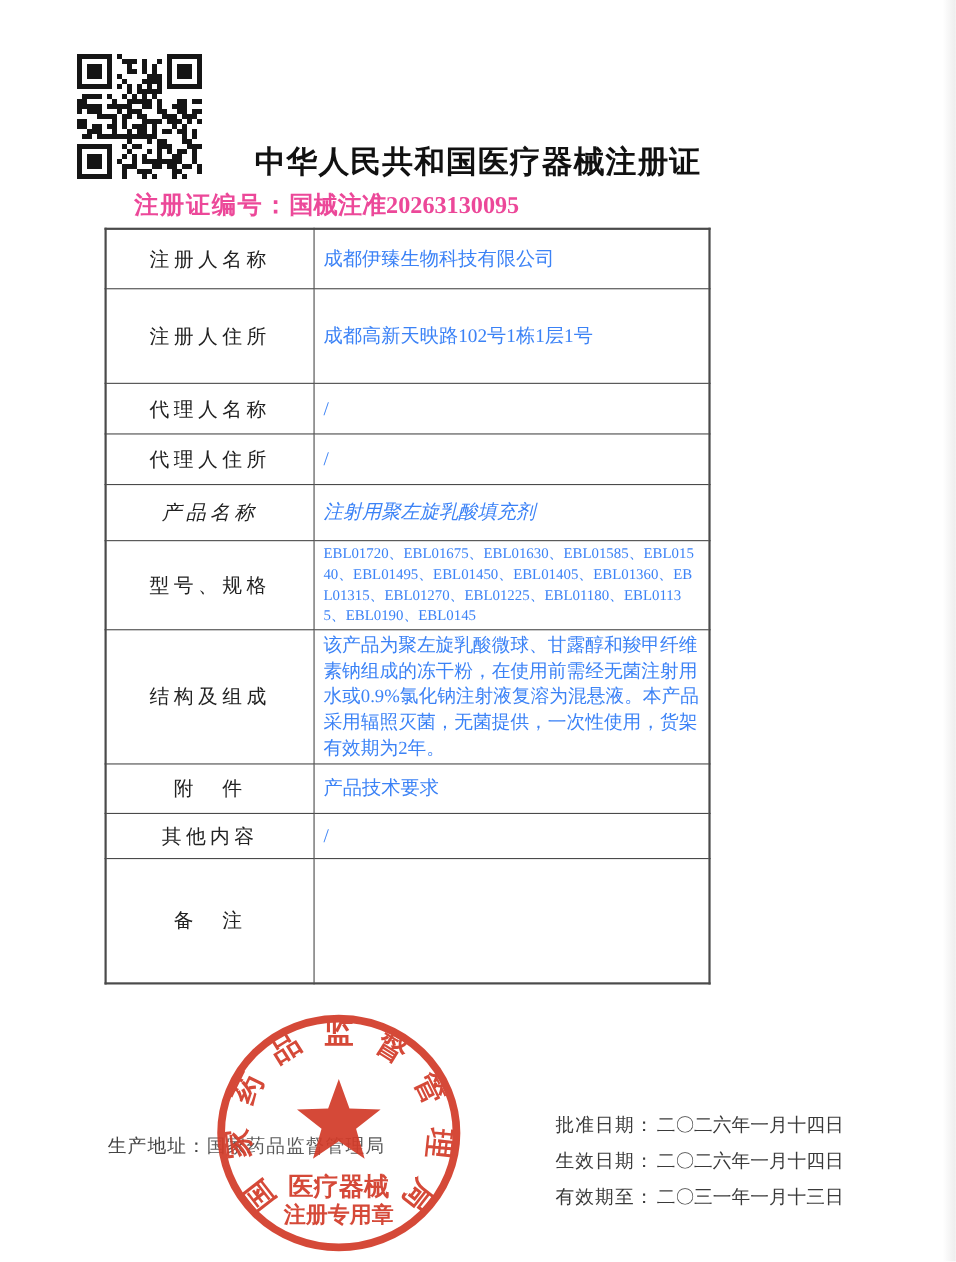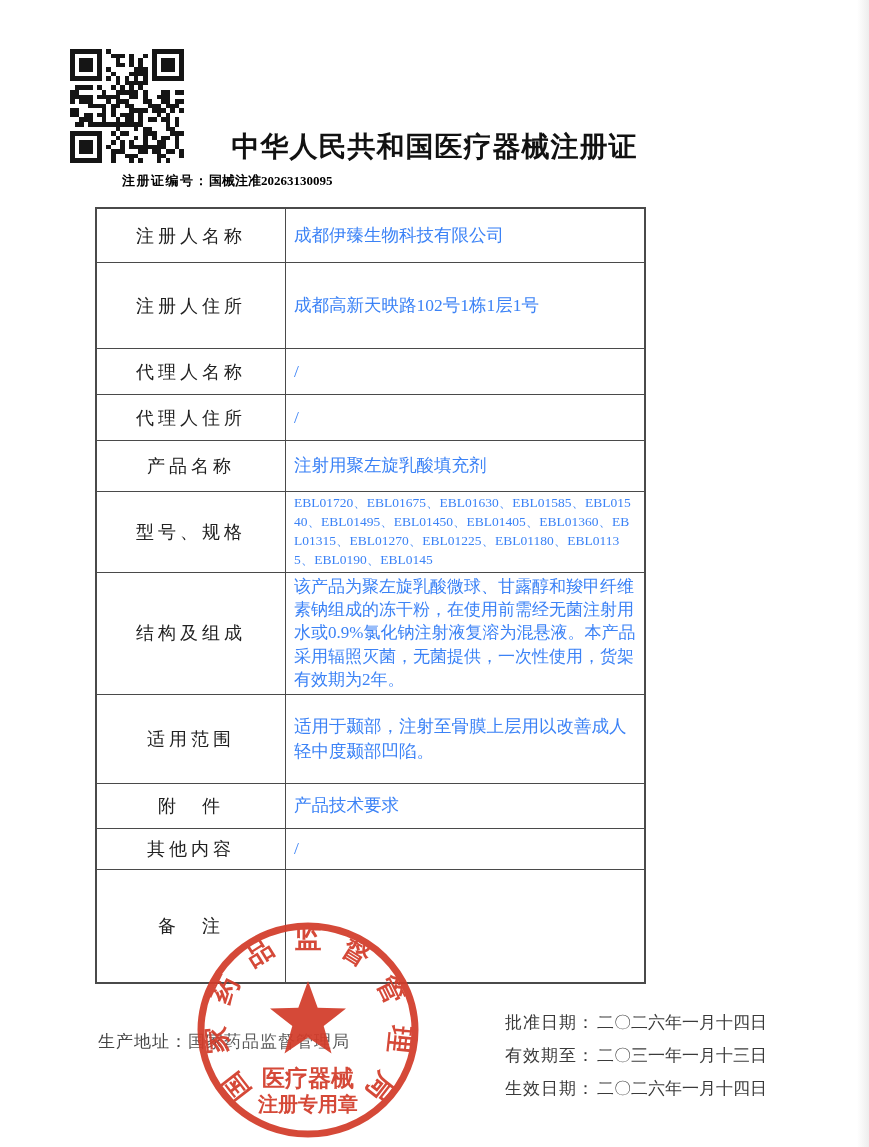--- a/index.html
+++ b/index.html
@@ -20,21 +20,21 @@
   }
   .qr svg{width:100%;height:100%;}
   .title{
     position:absolute;left:0;top:128px;width:869px;margin:0;
     text-align:center;
     font-family:Liberation Mono, monospace;
     font-weight:700;font-size:28px;letter-spacing:1px;color:#111;
   }
   .regno{
     position:absolute;left:122px;top:172px;
-    font-size:13px;font-weight:600;color:#000000;
+    font-size:22px;font-weight:600;color:#ec4899;
   }
   .regno .rl{letter-spacing:1.5px;}
   table.cert{
     position:absolute;left:95px;top:207px;width:551px;
     border-collapse:collapse;table-layout:fixed;
     border:2px solid #4a4a4a;
     padding-left:13px;
   }
   table.cert td{
     border:1px solid #4a4a4a;
@@ -48,21 +48,21 @@
   }
   td.val{
     font-size:17.5px;color:#3b82f6;line-height:1.35;
     word-break:break-all;
   }
   tr.r0 td{height:49px;}
   tr.r1 td{height:81px;margin-top:13px;}
   tr.r2 td{height:81px;}
   tr.r3 td{height:41px;}
   tr.r4 td{height:41px;margin-left:48px;}
-  tr.r5 td{height:46px;}
+  tr.r5 td{height:46px;font-style:italic;}
   tr.r6 td{height:53px;}
   tr.r7 td{height:91px;}
   tr.r8 td{height:84px;}
   tr.r9 td{height:40px;}
   tr.r10 td{height:36px;}
   tr.r11 td{height:108px;}
   tr.r6 td.val{font-size:13.5px;line-height:1.4;font-family:"Liberation Serif","DejaVu Serif",serif;}
   tr.r7 td.val{font-size:17px;line-height:1.38;}
   tr.r8 td.val{font-size:17.5px;line-height:1.4;}
   .footer-dept{
@@ -442,24 +442,20 @@
       <td class="val">注射用聚左旋乳酸填充剂</td>
     </tr>
     <tr class="r6">
       <td class="lbl">型号、规格</td>
       <td class="val">EBL01720、EBL01675、EBL01630、EBL01585、EBL01540、EBL01495、EBL01450、EBL01405、EBL01360、EBL01315、EBL01270、EBL01225、EBL01180、EBL01135、EBL0190、EBL0145</td>
     </tr>
     <tr class="r7">
       <td class="lbl">结构及组成</td>
       <td class="val">该产品为聚左旋乳酸微球、甘露醇和羧甲纤维素钠组成的冻干粉，在使用前需经无菌注射用水或0.9%氯化钠注射液复溶为混悬液。本产品采用辐照灭菌，无菌提供，一次性使用，货架有效期为2年。</td>
     </tr>
-    <tr class="r8">
-      <td class="lbl">适用范围</td>
-      <td class="val">适用于颞部，注射至骨膜上层用以改善成人轻中度颞部凹陷。</td>
-    </tr>
     <tr class="r9">
       <td class="lbl">附　件</td>
       <td class="val">产品技术要求</td>
     </tr>
     <tr class="r10">
       <td class="lbl">其他内容</td>
       <td class="val">/</td>
     </tr>
     <tr class="r11">
       <td class="lbl">备　注</td>
@@ -470,24 +466,24 @@
 
   <div class="footer-dept">
     <span class="dl">生产地址：</span><span class="dv">国家药品监督管理局</span>
   </div>
 
   <div class="footer-dates">
     <div class="date-line">
       <span class="dl">批准日期：</span><span>二〇二六年一月十四日</span>
     </div>
     <div class="date-line">
-      <span class="dl">有效期至：</span><span>二〇三一年一月十三日</span>
+      <span class="dl">生效日期：</span><span>二〇二六年一月十四日</span>
     </div>
     <div class="date-line">
-      <span class="dl">生效日期：</span><span>二〇二六年一月十四日</span>
+      <span class="dl">有效期至：</span><span>二〇三一年一月十三日</span>
     </div>
   </div>
 
   <svg class="seal" id="seal-svg" viewBox="0 0 230 222">
     <ellipse id="seal-ring" cx="115" cy="112" rx="107" ry="104" fill="none" stroke-width="7" stroke="#d23c2a"></ellipse>
     <g id="seal-arc-group">
         <text transform="translate(49.6,163.1) rotate(-128.0)" text-anchor="middle" class="seal-arc-char" fill="#d23c2a">国</text>
         <text transform="translate(32.5,120.7) rotate(-96.0)" text-anchor="middle" class="seal-arc-char" fill="#d23c2a">家</text>
         <text transform="translate(40.4,75.6) rotate(-64.0)" text-anchor="middle" class="seal-arc-char" fill="#d23c2a">药</text>
         <text transform="translate(71.0,41.6) rotate(-32.0)" text-anchor="middle" class="seal-arc-char" fill="#d23c2a">品</text>

